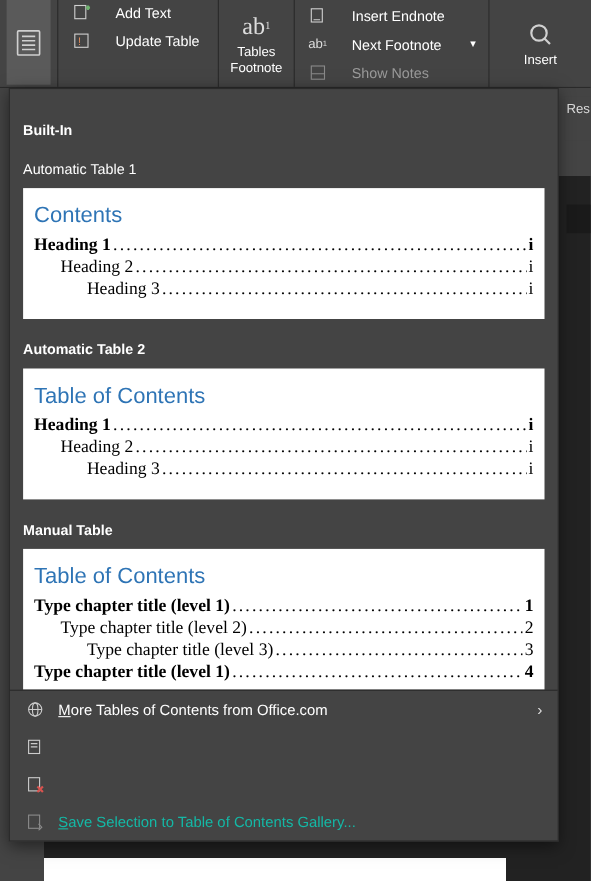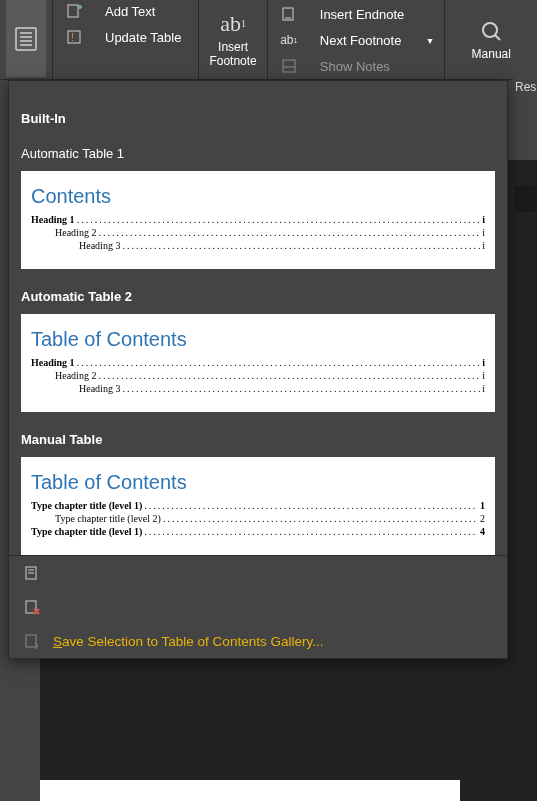--- a/index.html
+++ b/index.html
@@ -118,21 +118,21 @@
   .gallery-title {
     font-family: "Calibri Light","Segoe UI Light",sans-serif;
     font-size: 20px;
     color: #2E74B5;
     margin-bottom: 6px;
   }
   .toc-line {
     display: flex;
     align-items: baseline;
     font-family: "Times New Roman", serif;
-    font-size: 10px;
+    font-size: 16px;
     color: #000;
     white-space: nowrap;
     margin: 2px 0;
   }
   .toc-line .txt { flex: 0 0 auto; }
   .toc-line.bold .txt, .toc-line.bold .pg { font-weight: bold; }
   .toc-line .leader {
     flex: 1 1 auto;
     overflow: hidden;
     letter-spacing: 2px;
@@ -153,37 +153,37 @@
   .menu-item {
     display: flex;
     align-items: center;
     gap: 12px;
     padding: 8px 14px;
     cursor: pointer;
     font-size: 13.5px;
     color: #fff;
     position: relative;
   }
-  .menu-item.disabled { color: #eab308; cursor: default; text-align: center; }
+  .menu-item.disabled { color: #14b8a6; cursor: default; text-align: center; }
   .menu-item .mic {
     width: 18px; height: 18px; display:flex;align-items:center;justify-content:center;
   }
   .menu-item .arrow {
     position: absolute;
     right: 14px;
     font-size: 14px;
     color: #ddd;
   }
   .underline { text-decoration: underline; }
 
   
   .right-edge {
     position: absolute;
     right: 0;
-    top: 76px;
+    top: 88px;
     width: 24px;
     height: 40px;
     background: #444;
     color: #ddd;
     font-size: 12px;
     padding: 4px 2px;
     text-align: left;
   }
   .doc-area {
     position: absolute;
@@ -256,21 +256,21 @@
     </div>
   </div>
 
   <div class="ribbon-group big">
     <div class="big-btn">
       <div class="icon-box" style="font-size:22px;color:#ddd;font-family:'Segoe UI Light';line-height:22px;">
         <span>ab</span>
           <sup style="font-size:10px;">1</sup>
       </div>
       <div class="lbl">
-        <span>Insert</span><br>
+        <span>Tables</span><br>
         <span>Footnote</span>
       </div>
     </div>
   </div>
 
   <div class="ribbon-group" style="justify-content:flex-end;">
     <div class="small-btn-col">
       <div class="small-btn">
         <span class="ic">
           <svg width="16" height="16" viewBox="0 0 16 16">
@@ -298,21 +298,21 @@
   </div>
 
   <div class="ribbon-group big" style="border-right:none;flex:1;justify-content:center;">
     <div class="big-btn">
       <div class="icon-box">
         <svg width="26" height="26" viewBox="0 0 26 26">
             <circle cx="12" cy="12" r="7" fill="none" stroke="#d0d0d0" stroke-width="2"></circle>
             <line x1="17" y1="17" x2="22" y2="22" stroke="#d0d0d0" stroke-width="2"></line>
           </svg>
       </div>
-      <div class="lbl"><span>Manual</span></div>
+      <div class="lbl"><span>Insert</span></div>
     </div>
   </div>
 
 </div>
 
 <div class="right-edge">Res</div>
 
 <div class="dropdown">
   <div class="dropdown-inner">
 
@@ -369,31 +369,47 @@
           <div class="toc-line bold">
             <span class="txt">Type chapter title (level 1)</span>
             <span class="leader"></span>
             <span class="pg">1</span>
           </div>
           <div class="toc-line ind1">
             <span class="txt">Type chapter title (level 2)</span>
             <span class="leader"></span>
             <span class="pg">2</span>
           </div>
+          <div class="toc-line ind2">
+            <span class="txt">Type chapter title (level 3)</span>
+            <span class="leader"></span>
+            <span class="pg">3</span>
+          </div>
           <div class="toc-line bold">
             <span class="txt">Type chapter title (level 1)</span>
             <span class="leader"></span>
             <span class="pg">4</span>
           </div>
         </div>
     </div>
 
   </div>
 
   <div class="menu-commands">
+    <div class="menu-item">
+      <span class="mic">
+        <svg width="16" height="16" viewBox="0 0 16 16">
+            <circle cx="8" cy="8" r="6" fill="none" stroke="#ccc"></circle>
+            <ellipse cx="8" cy="8" rx="2.5" ry="6" fill="none" stroke="#ccc"></ellipse>
+            <line x1="2" y1="8" x2="14" y2="8" stroke="#ccc"></line>
+          </svg>
+      </span>
+      <span><span class="underline">M</span><span>ore Tables of Contents from Office.com</span></span>
+      <span class="arrow">›</span>
+    </div>
     <div class="menu-item">
       <span class="mic">
         <svg width="16" height="16" viewBox="0 0 16 16">
             <rect x="2" y="2" width="10" height="12" fill="none" stroke="#ccc"></rect>
             <line x1="4" y1="5" x2="10" y2="5" stroke="#ccc"></line>
             <line x1="4" y1="8" x2="10" y2="8" stroke="#ccc"></line>
           </svg>
       </span>
     </div>
     <div class="menu-item">

